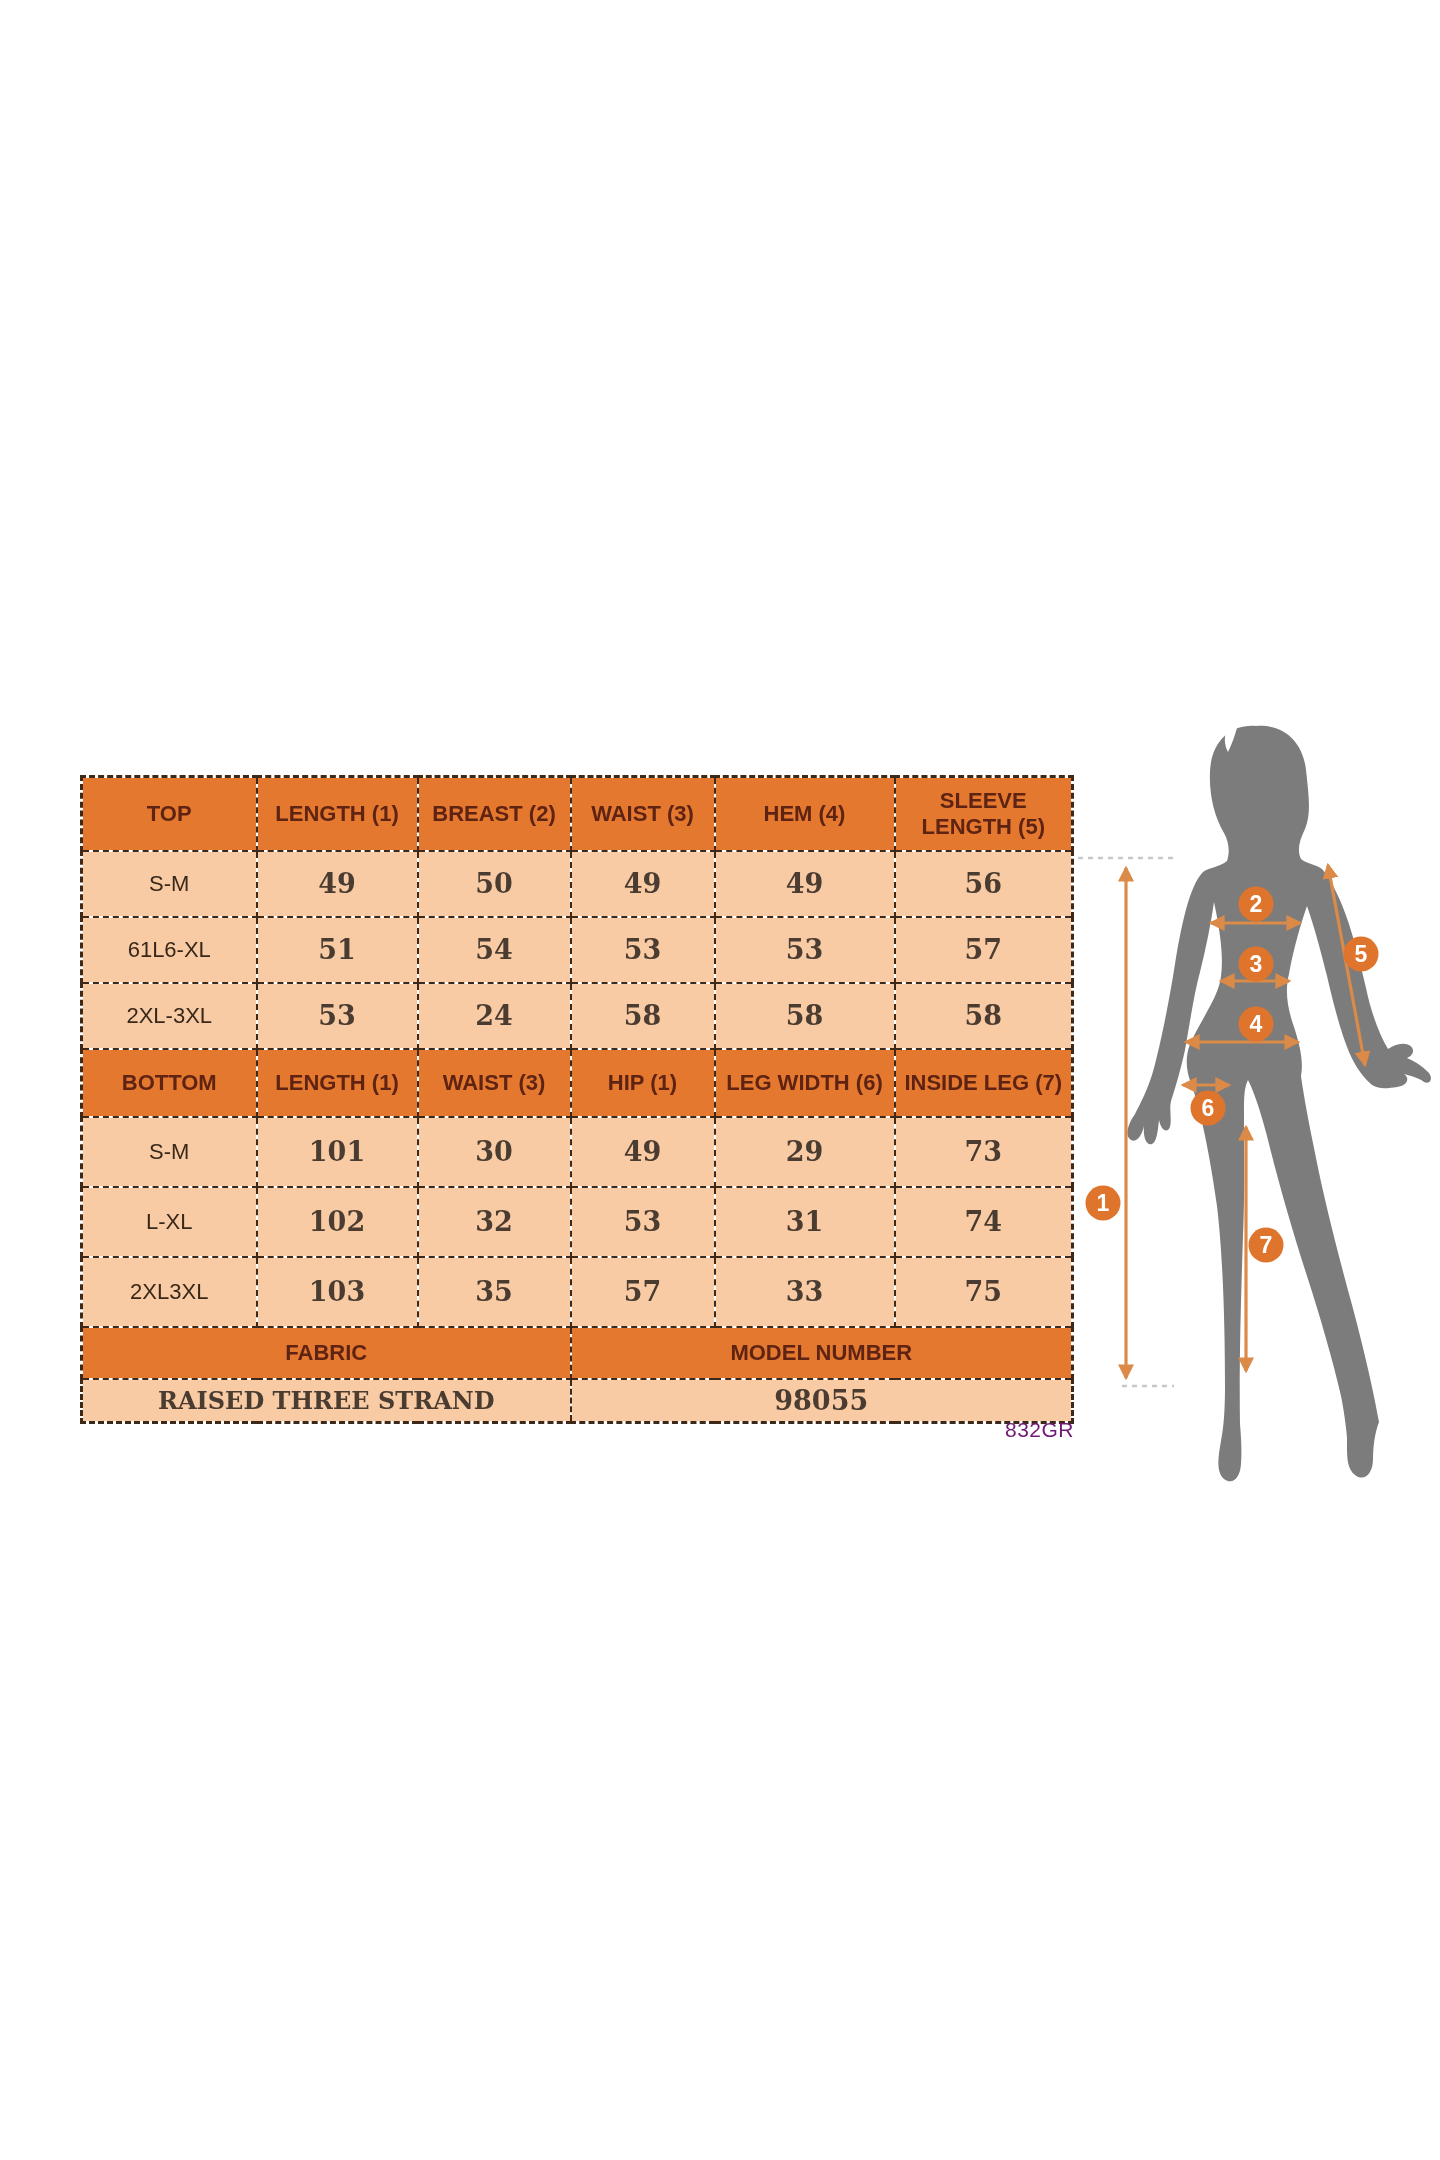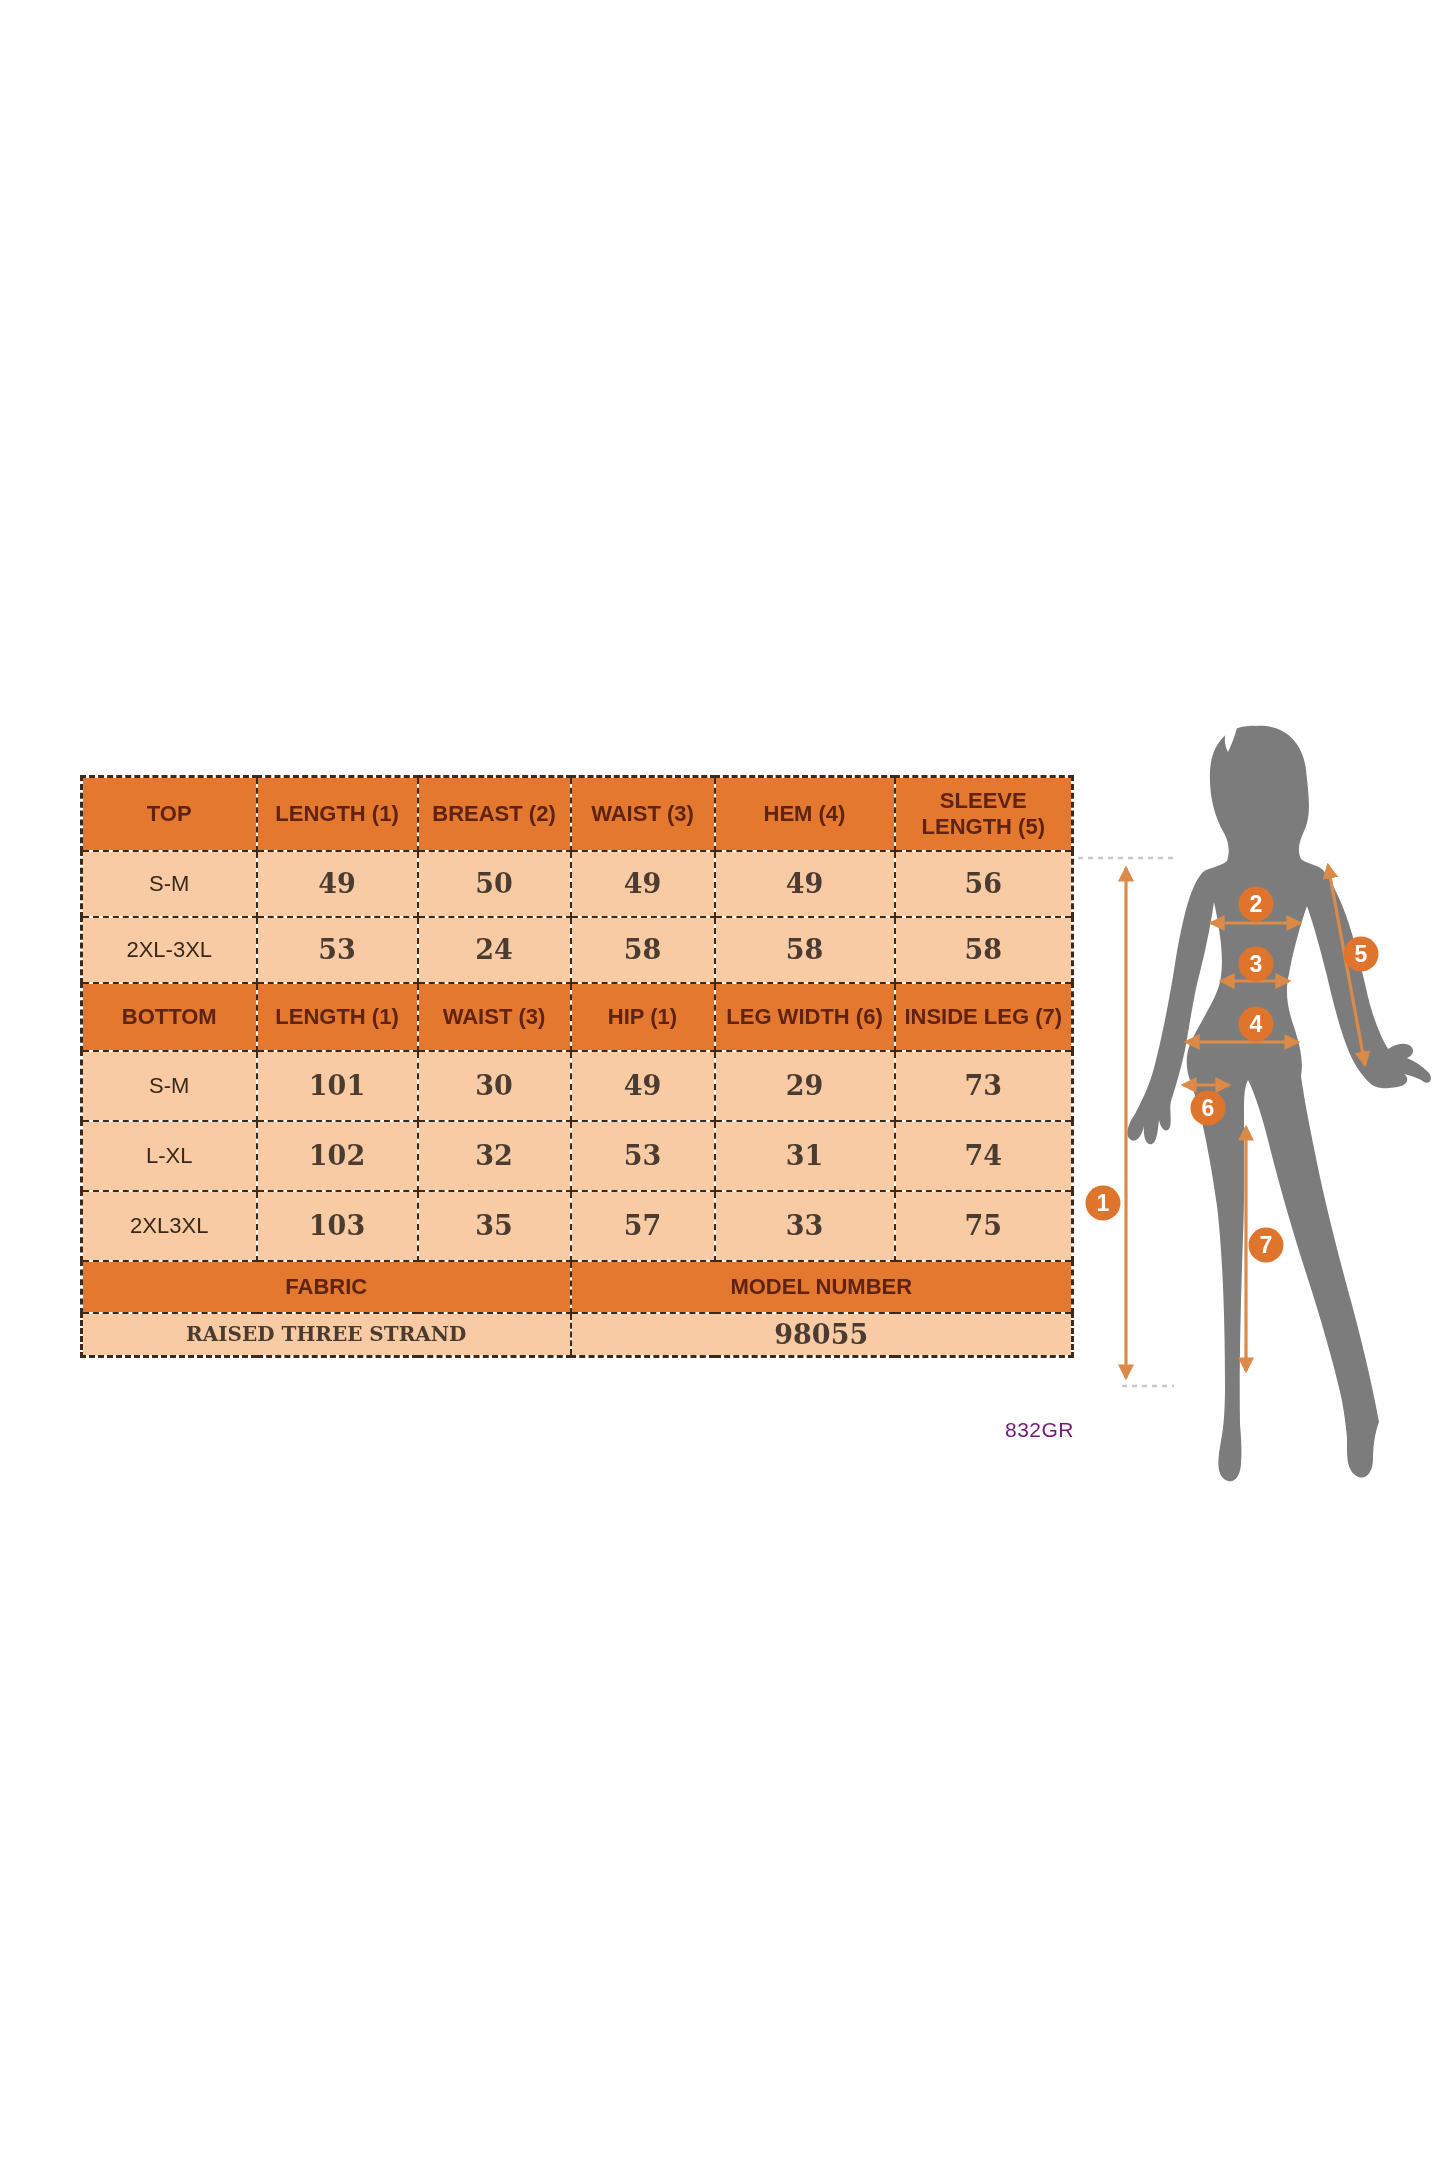--- a/index.html
+++ b/index.html
@@ -78,20 +78,28 @@
     </tr>
     <tr class="r-td1">
       <td class="lbl">S-M</td>
       <td class="val">49</td>
       <td class="val">50</td>
       <td class="val">49</td>
       <td class="val">49</td>
       <td class="val">56</td>
     </tr>
     <tr class="r-td1">
+      <td class="lbl">61L6-XL</td>
+      <td class="val">51</td>
+      <td class="val">54</td>
+      <td class="val">53</td>
+      <td class="val">53</td>
+      <td class="val">57</td>
+    </tr>
+    <tr class="r-td1">
       <td class="lbl">2XL-3XL</td>
       <td class="val">53</td>
       <td class="val">24</td>
       <td class="val">58</td>
       <td class="val">58</td>
       <td class="val">58</td>
     </tr>
     <tr class="r-th2">
       <th class="hdr">BOTTOM</th>
       <th class="hdr">LENGTH (1)</th>
@@ -122,21 +130,21 @@
       <td class="val">35</td>
       <td class="val">57</td>
       <td class="val">33</td>
       <td class="val">75</td>
     </tr>
     <tr class="r-fab">
       <td class="hdr" colspan="3">FABRIC</td>
       <td class="hdr" colspan="3">MODEL NUMBER</td>
     </tr>
     <tr class="r-fabv">
-      <td class="val" colspan="3" style="font-size:20px">RAISED THREE STRAND</td>
+      <td class="val" colspan="3" style="font-size:24px">RAISED THREE STRAND</td>
       <td class="val" colspan="3">98055</td>
     </tr>
   </tbody>
     </table>
 
   <div class="code">832GR</div>
 
   <div class="figure">
     <svg viewBox="0 0 366 784" xmlns="http://www.w3.org/2000/svg">
       <defs>

